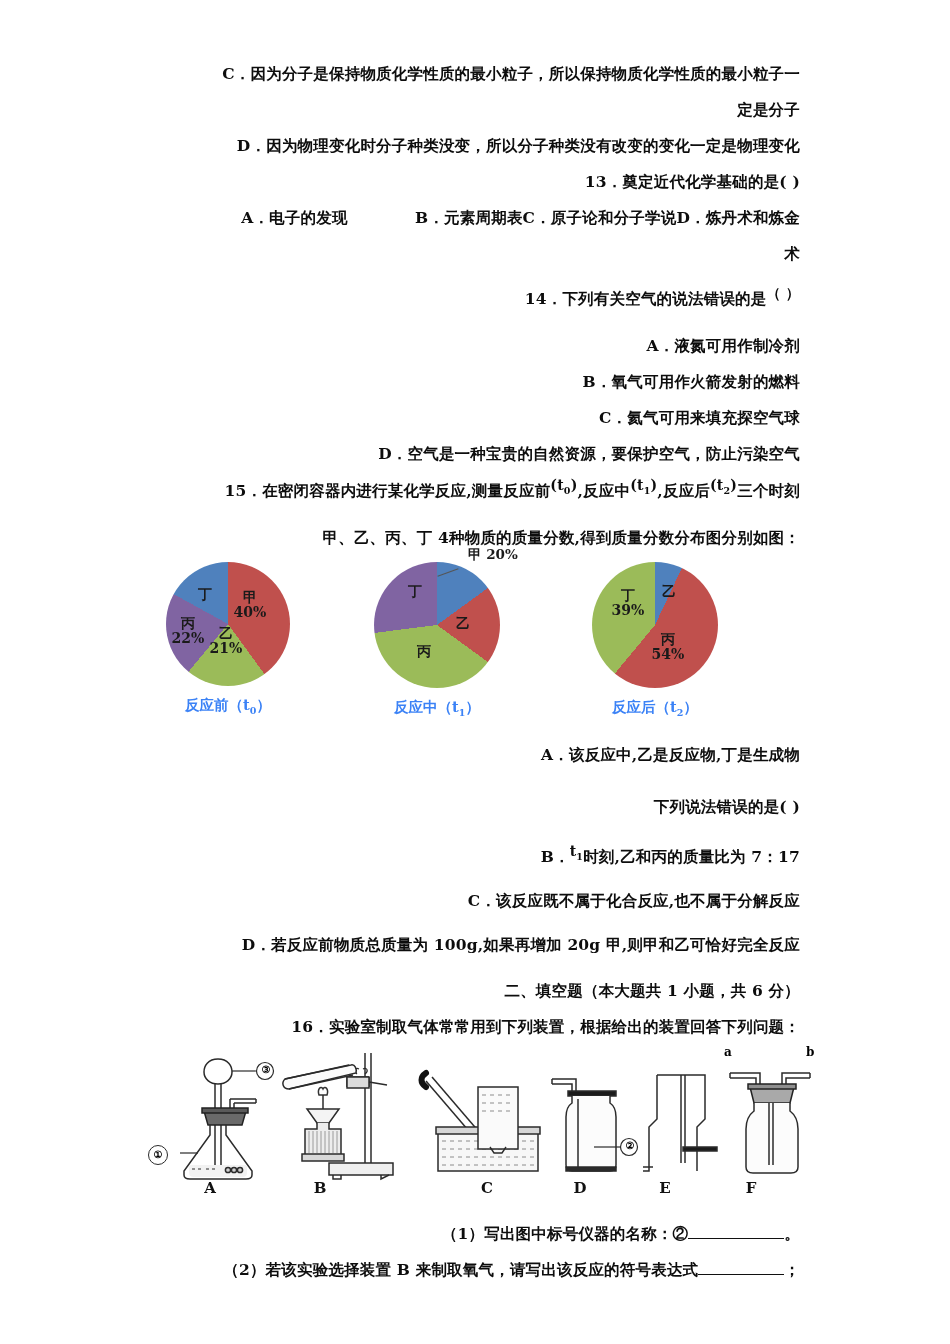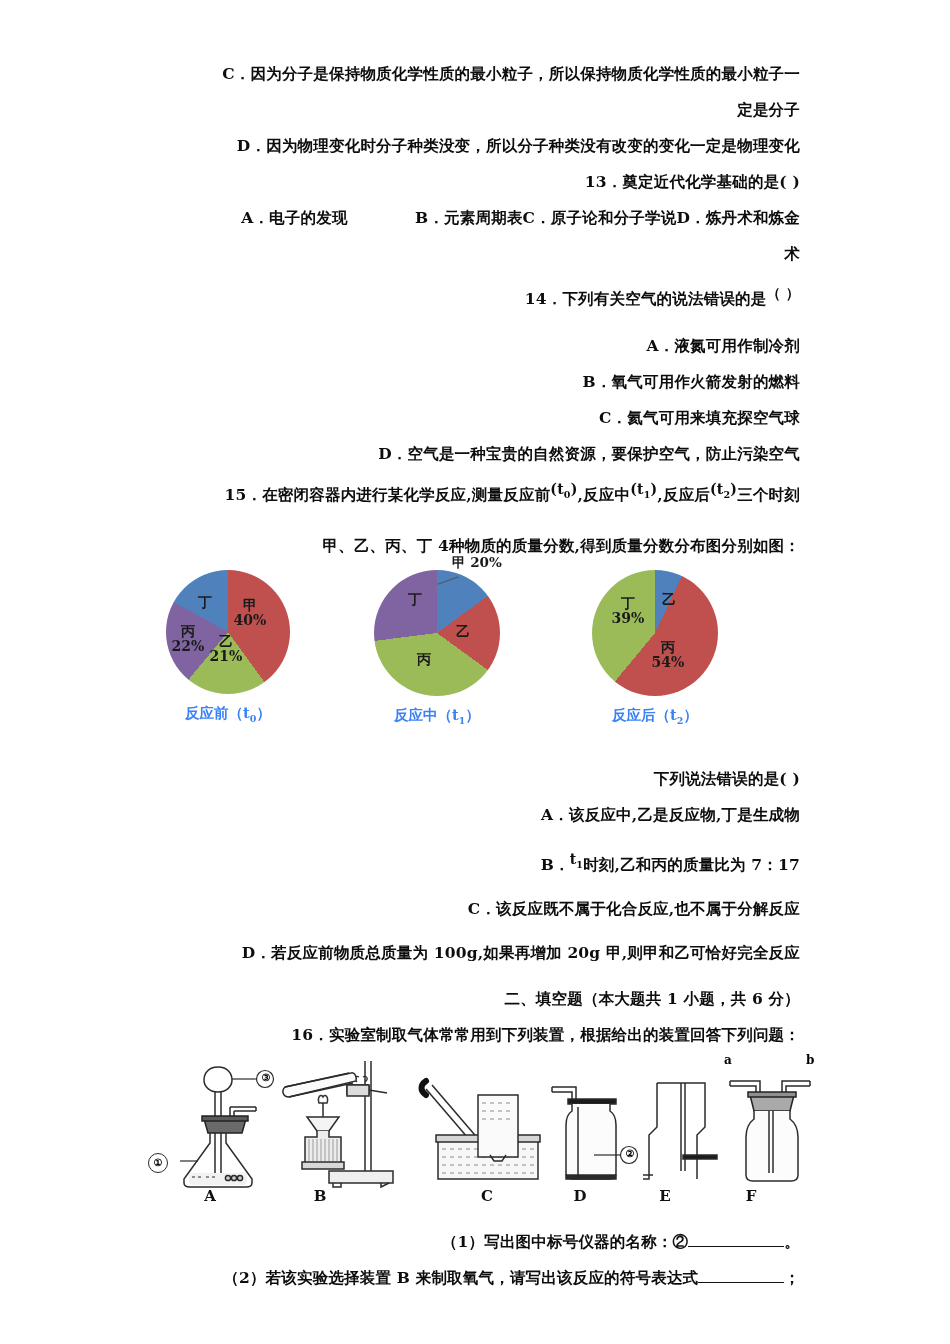--- a/index.html
+++ b/index.html
@@ -141,21 +141,21 @@
 
   <div class="line" style="line-height:43px">
     <span>14．下列有关空气的说法错误的是</span><span class="supbig">（    ）</span>
   </div>
   <div class="gap-s"></div>
   <div class="line">A．液氮可用作制冷剂</div>
   <div class="line">B．氧气可用作火箭发射的燃料</div>
   <div class="line">C．氦气可用来填充探空气球</div>
   <div class="line">D．空气是一种宝贵的自然资源，要保护空气，防止污染空气</div>
 
-  <div class="line" style="line-height:34px">
+  <div class="line" style="line-height:26px">
     <span>15．在密闭容器内进行某化学反应,测量反应前</span><span class="supbig"><span>(t</span><span class="sub">0</span><span>)</span></span><span>,反应中</span><span class="supbig"><span>(t</span><span class="sub">1</span><span>)</span></span><span>,反应后</span><span class="supbig"><span>(t</span><span class="sub">2</span><span>)</span></span><span>三个时刻</span>
   </div>
   <div class="gap-m"></div>
   <div class="line">甲、乙、丙、丁 4种物质的质量分数,得到质量分数分布图分别如图：</div>
 
   <div class="charts">
 
     <div class="chart" style="left:14px">
       <div class="pie" style="width:124px;height:124px;
         background:
@@ -198,21 +198,21 @@
         <div class="plabel" style="left:74px;top:54px;width:30px">
           <span>乙</span>
         </div>
         <div class="plabel" style="left:33px;top:82px;width:34px">
           <span>丙</span>
         </div>
         <div class="plabel" style="left:26px;top:22px;width:30px">
           <span>丁</span>
         </div>
       </div>
-      <div class="outlabel" style="left:78px;top:-16px">甲 20%</div>
+      <div class="outlabel" style="left:94px;top:-16px">甲 20%</div>
       <div class="leader" style="left:63px;top:10px;width:22px;transform:rotate(-20deg);"></div>
       <div class="pcap" style="top:136px;width:126px">
         <span>反应中（t</span><span class="sub">1</span><span>）</span>
       </div>
     </div>
 
     <div class="chart" style="left:440px">
       <div class="pie" style="width:126px;height:126px;
         background:
           conic-gradient(
@@ -231,22 +231,22 @@
           <span>丁</span><br>
           <span>39%</span>
         </div>
       </div>
       <div class="pcap" style="top:136px;width:126px">
         <span>反应后（t</span><span class="sub">2</span><span>）</span>
       </div>
     </div>
   </div>
 
+  <div class="line">A．该反应中,乙是反应物,丁是生成物</div>
   <div class="line" style="margin-top:16px">下列说法错误的是(  )</div>
-  <div class="line">A．该反应中,乙是反应物,丁是生成物</div>
   <div class="gap-s"></div>
   <div class="line">
     <span>B．</span><span class="supbig"><span>t</span><span class="sub">1</span></span><span>时刻,乙和丙的质量比为 7：17</span>
   </div>
   <div class="gap-s"></div>
   <div class="line">C．该反应既不属于化合反应,也不属于分解反应</div>
   <div class="gap-s"></div>
   <div class="line">D．若反应前物质总质量为 100g,如果再增加 20g 甲,则甲和乙可恰好完全反应</div>
 
   <div class="line" style="margin-top:10px">二、填空题（本大题共 1 小题，共 6 分）</div>

